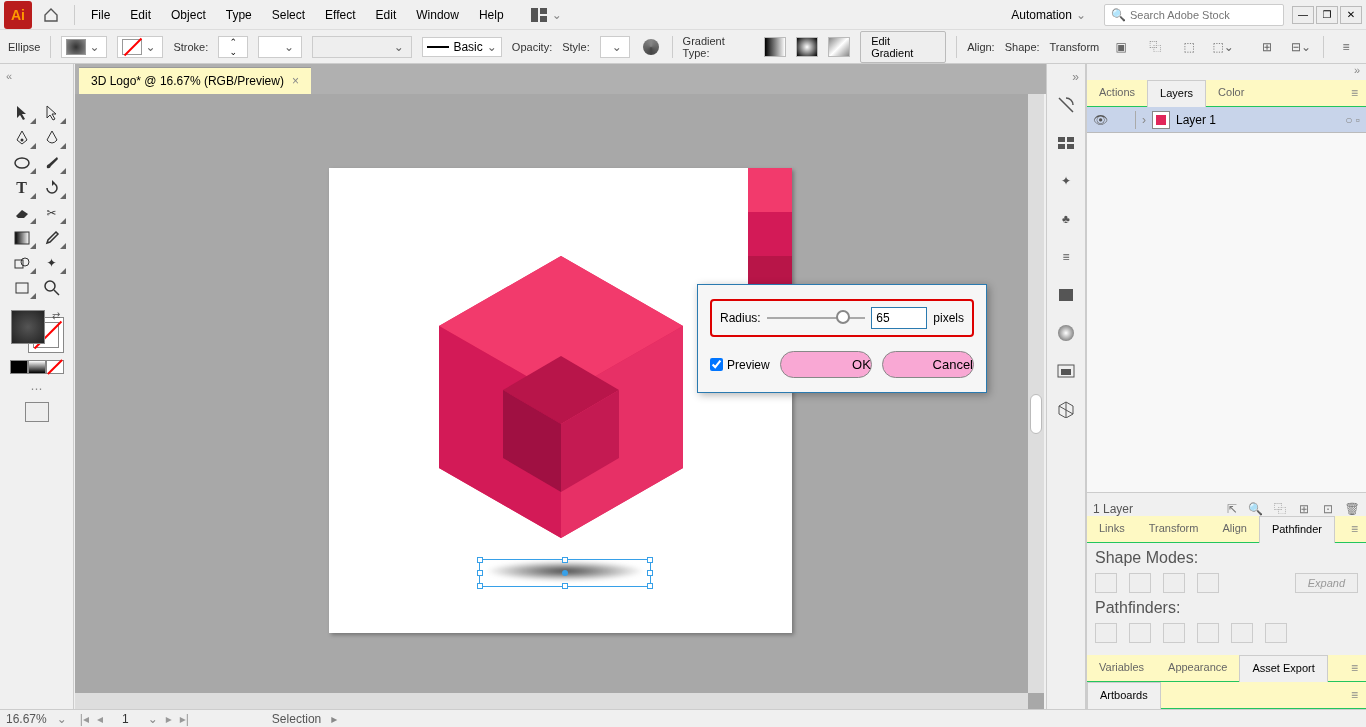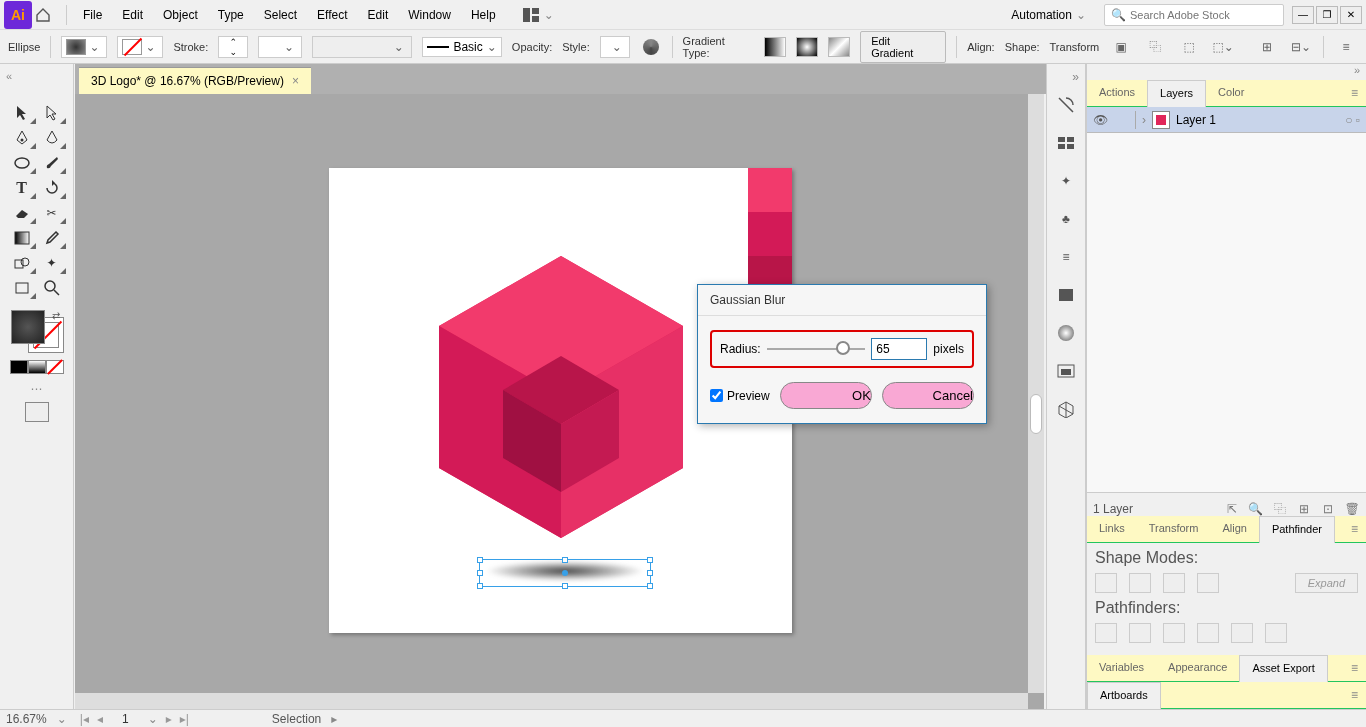--- a/index.html
+++ b/index.html
@@ -1,20 +1,20 @@
 <!DOCTYPE html>
 <html><head>
 <meta charset="utf-8">
 <style>
 * { margin:0; padding:0; box-sizing:border-box; font-family:"Segoe UI",Arial,sans-serif; font-size:12px; user-select:none; }
 body { width:1366px; height:727px; background:#f0f0f0; position:relative; overflow:hidden; }
 
 
 .titlebar { height:30px; background:#f0f0f0; display:flex; align-items:center; padding:0 4px; border-bottom:1px solid #ddd; }
-.ai-logo { width:28px; height:28px; background:#6d28d9; color:#ff9a00; display:flex; align-items:center; justify-content:center; font-weight:bold; font-size:14px; border-radius:3px; margin-right:0; }
+.ai-logo { width:28px; height:28px; background:#b91c1c; color:#ff9a00; display:flex; align-items:center; justify-content:center; font-weight:bold; font-size:14px; border-radius:3px; margin-right:8px; }
 .home-ic { width:22px; height:22px; display:flex; align-items:center; justify-content:center; color:#555; margin-right:6px; }
 .menu { display:flex; gap:0; }
 .menu-item { padding:4px 10px; cursor:default; }
 .titlebar-spacer { flex:1; }
 .workspace-dd { padding:4px 10px; display:flex; align-items:center; gap:4px; }
 .search-stock { background:#fff; border:1px solid #ccc; height:22px; width:180px; display:flex; align-items:center; padding:0 6px; gap:4px; border-radius:2px; margin:0 8px; }
 .search-stock input { border:none; outline:none; flex:1; font-size:11px; }
 .win-btns { display:flex; gap:2px; }
 .win-btn { width:22px; height:18px; border:1px solid #bbb; background:#eee; display:flex; align-items:center; justify-content:center; font-size:10px; }
 
@@ -495,21 +495,20 @@
     <div class="ptab active">Asset Export</div>
     <div class="ptab-menu">≡</div>
   </div>
   <div class="panel-tabs">
     <div class="ptab active">Artboards</div>
     <div class="ptab-menu">≡</div>
   </div>
 </div>
 
 <div class="dialog">
-  <div class="dialog-title">Gaussian Blur</div>
   <div class="dialog-body">
     <div class="radius-row">
       <span>Radius:</span>
       <div class="slider-track">
           <div class="slider-thumb"></div>
         </div>
       <input class="radius-input" value="65" style="">
       <span>pixels</span>
     </div>
     <div class="dialog-row2">

